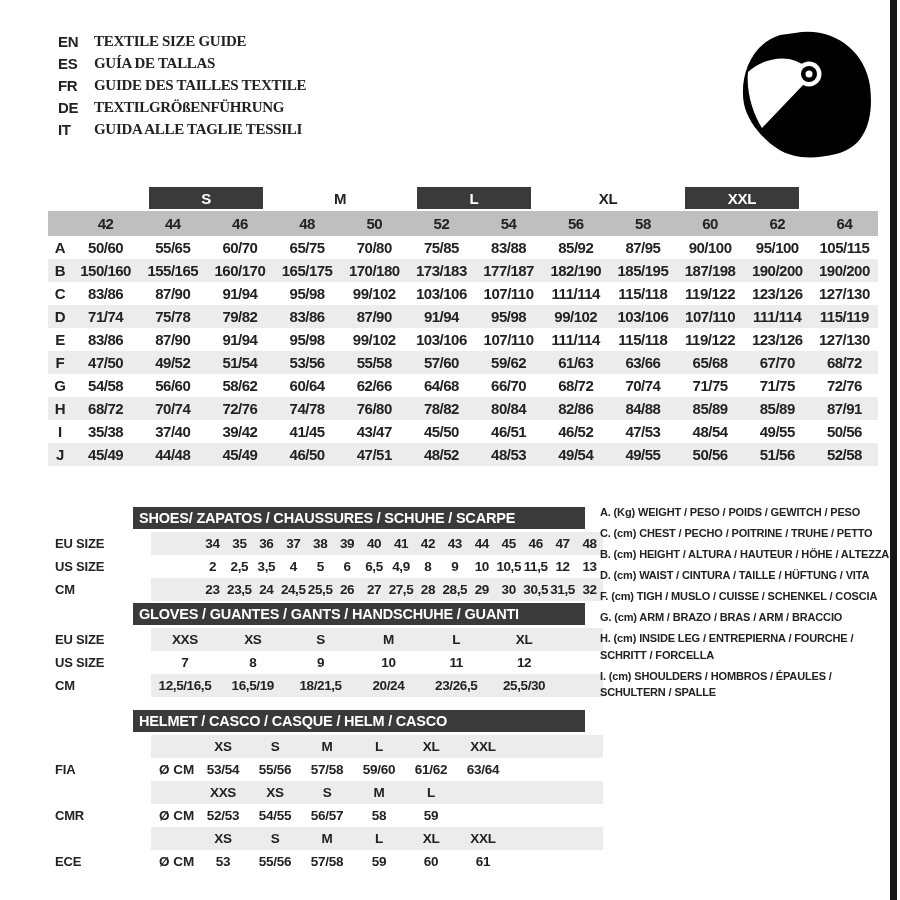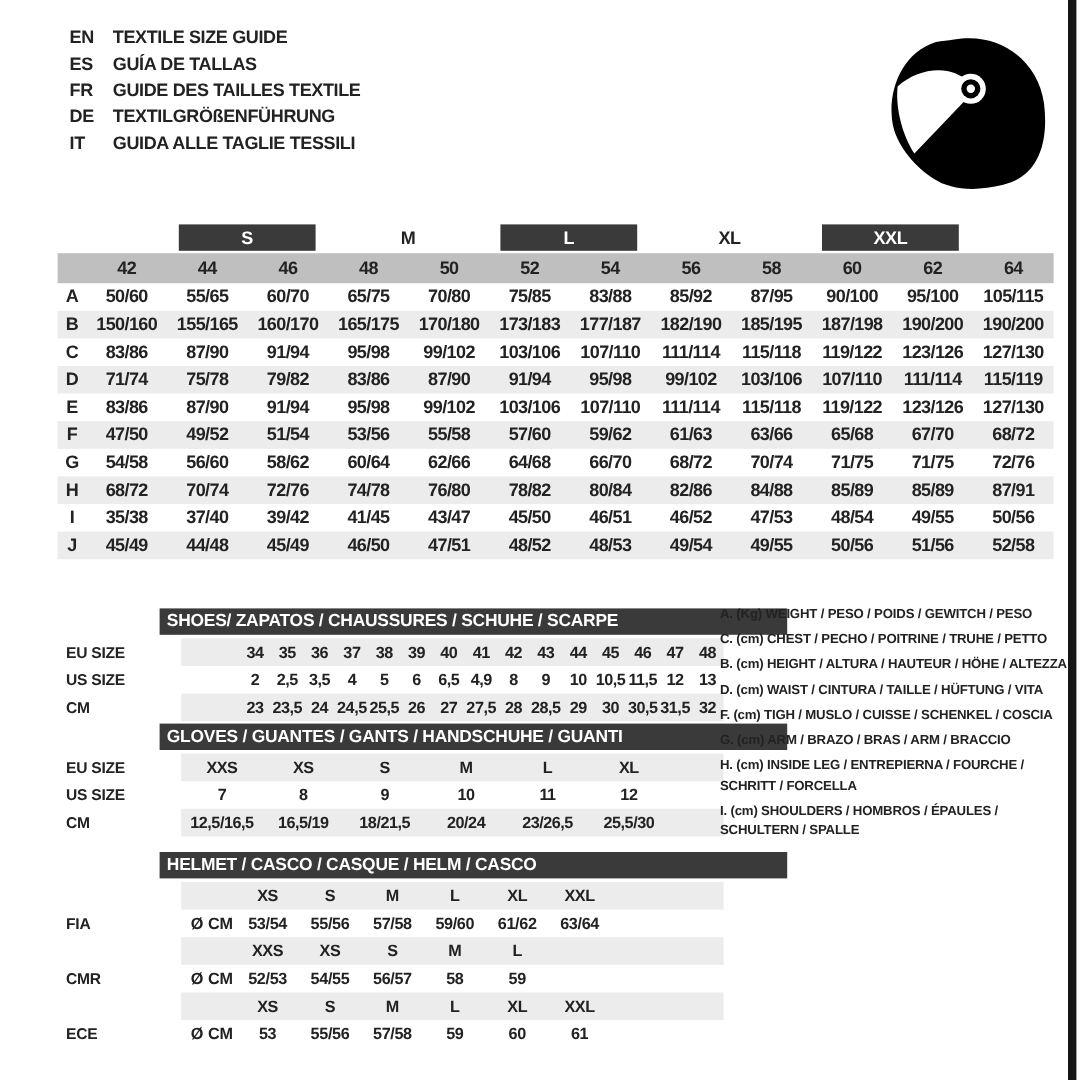--- a/index.html
+++ b/index.html
@@ -3,44 +3,44 @@
 <meta charset="utf-8">
 <style>
   html,body{margin:0;padding:0;background:#fff;}
   .page{position:relative;width:900px;height:900px;background:#fff;overflow:hidden;
         font-family:"Liberation Sans","DejaVu Sans",sans-serif;color:#222;}
 
   
   .edge-bar{position:absolute;top:0;right:3px;width:7px;height:900px;background:var(--edge-bar,#161616);}
 
   
-  .lang-header{position:absolute;left:58px;top:20px;}
+  .lang-header{position:absolute;left:58px;top:30px;}
   .lang-row{display:flex;height:22px;align-items:center;}
   .lang-code{width:36px;font-weight:bold;font-size:15px;letter-spacing:-0.3px;}
-  .lang-title{font-weight:bold;font-size:15px;letter-spacing:-0.3px;white-space:nowrap;}
+  .lang-title{font-weight:bold;font-size:15px;letter-spacing:-0.3px;white-space:nowrap;font-family:Liberation Serif, serif;}
 
   
   .helmet-icon{position:absolute;left:737px;top:28px;width:140px;height:132px;}
 
   
   .textile{position:absolute;left:48px;top:185px;width:830px;font-weight:bold;font-size:15px;}
   .group-row{display:flex;height:26px;padding-left:91px;box-sizing:border-box;align-items:center;}
   .group-cell{width:134px;display:flex;align-items:center;justify-content:center;height:100%;}
   .group-label{display:flex;align-items:center;justify-content:center;letter-spacing:-0.3px;}
   .group-label.boxed{background:var(--dark-bar,#3a3a3a);color:#fff;width:114px;height:22px;}
   .trow{display:flex;height:23px;align-items:center;}
   .trow.num{background:var(--numeric-band,#bfbfbf);height:25px;}
   .tletter{width:24px;text-align:center;letter-spacing:-0.3px;}
   .tcells{flex:1;display:grid;grid-template-columns:repeat(12,1fr);}
   .tcell{text-align:center;letter-spacing:-0.5px;white-space:nowrap;}
   .trows .trow:nth-child(even){background:var(--row-stripe,#ececec);}
 
   
   .gear{position:absolute;left:55px;font-weight:bold;}
-  .gear .bar{margin-left:78px;width:523px;height:22px;background:var(--dark-bar,#3a3a3a);color:#fff;
+  .gear .bar{margin-left:78px;width:452px;height:22px;background:var(--dark-bar,#3a3a3a);color:#fff;
              display:flex;align-items:center;padding-left:6px;box-sizing:border-box;
              font-size:14.5px;letter-spacing:-0.2px;margin-bottom:3px;white-space:nowrap;}
   .grow{display:flex;height:23px;align-items:center;}
   .glabel{width:96px;font-size:13px;letter-spacing:-0.2px;}
   .gcells{width:452px;height:100%;display:grid;align-items:center;box-sizing:border-box;}
   .cols15{grid-template-columns:repeat(15,1fr);padding-left:48px;}
   .cols6{grid-template-columns:repeat(6,1fr);padding-right:45px;}
   .gcell{text-align:center;font-size:13.5px;letter-spacing:-0.4px;white-space:nowrap;}
   .gear .rows .grow:nth-child(odd) .gcells{background:var(--row-stripe,#ececec);}
   .shoes{top:507px;}

